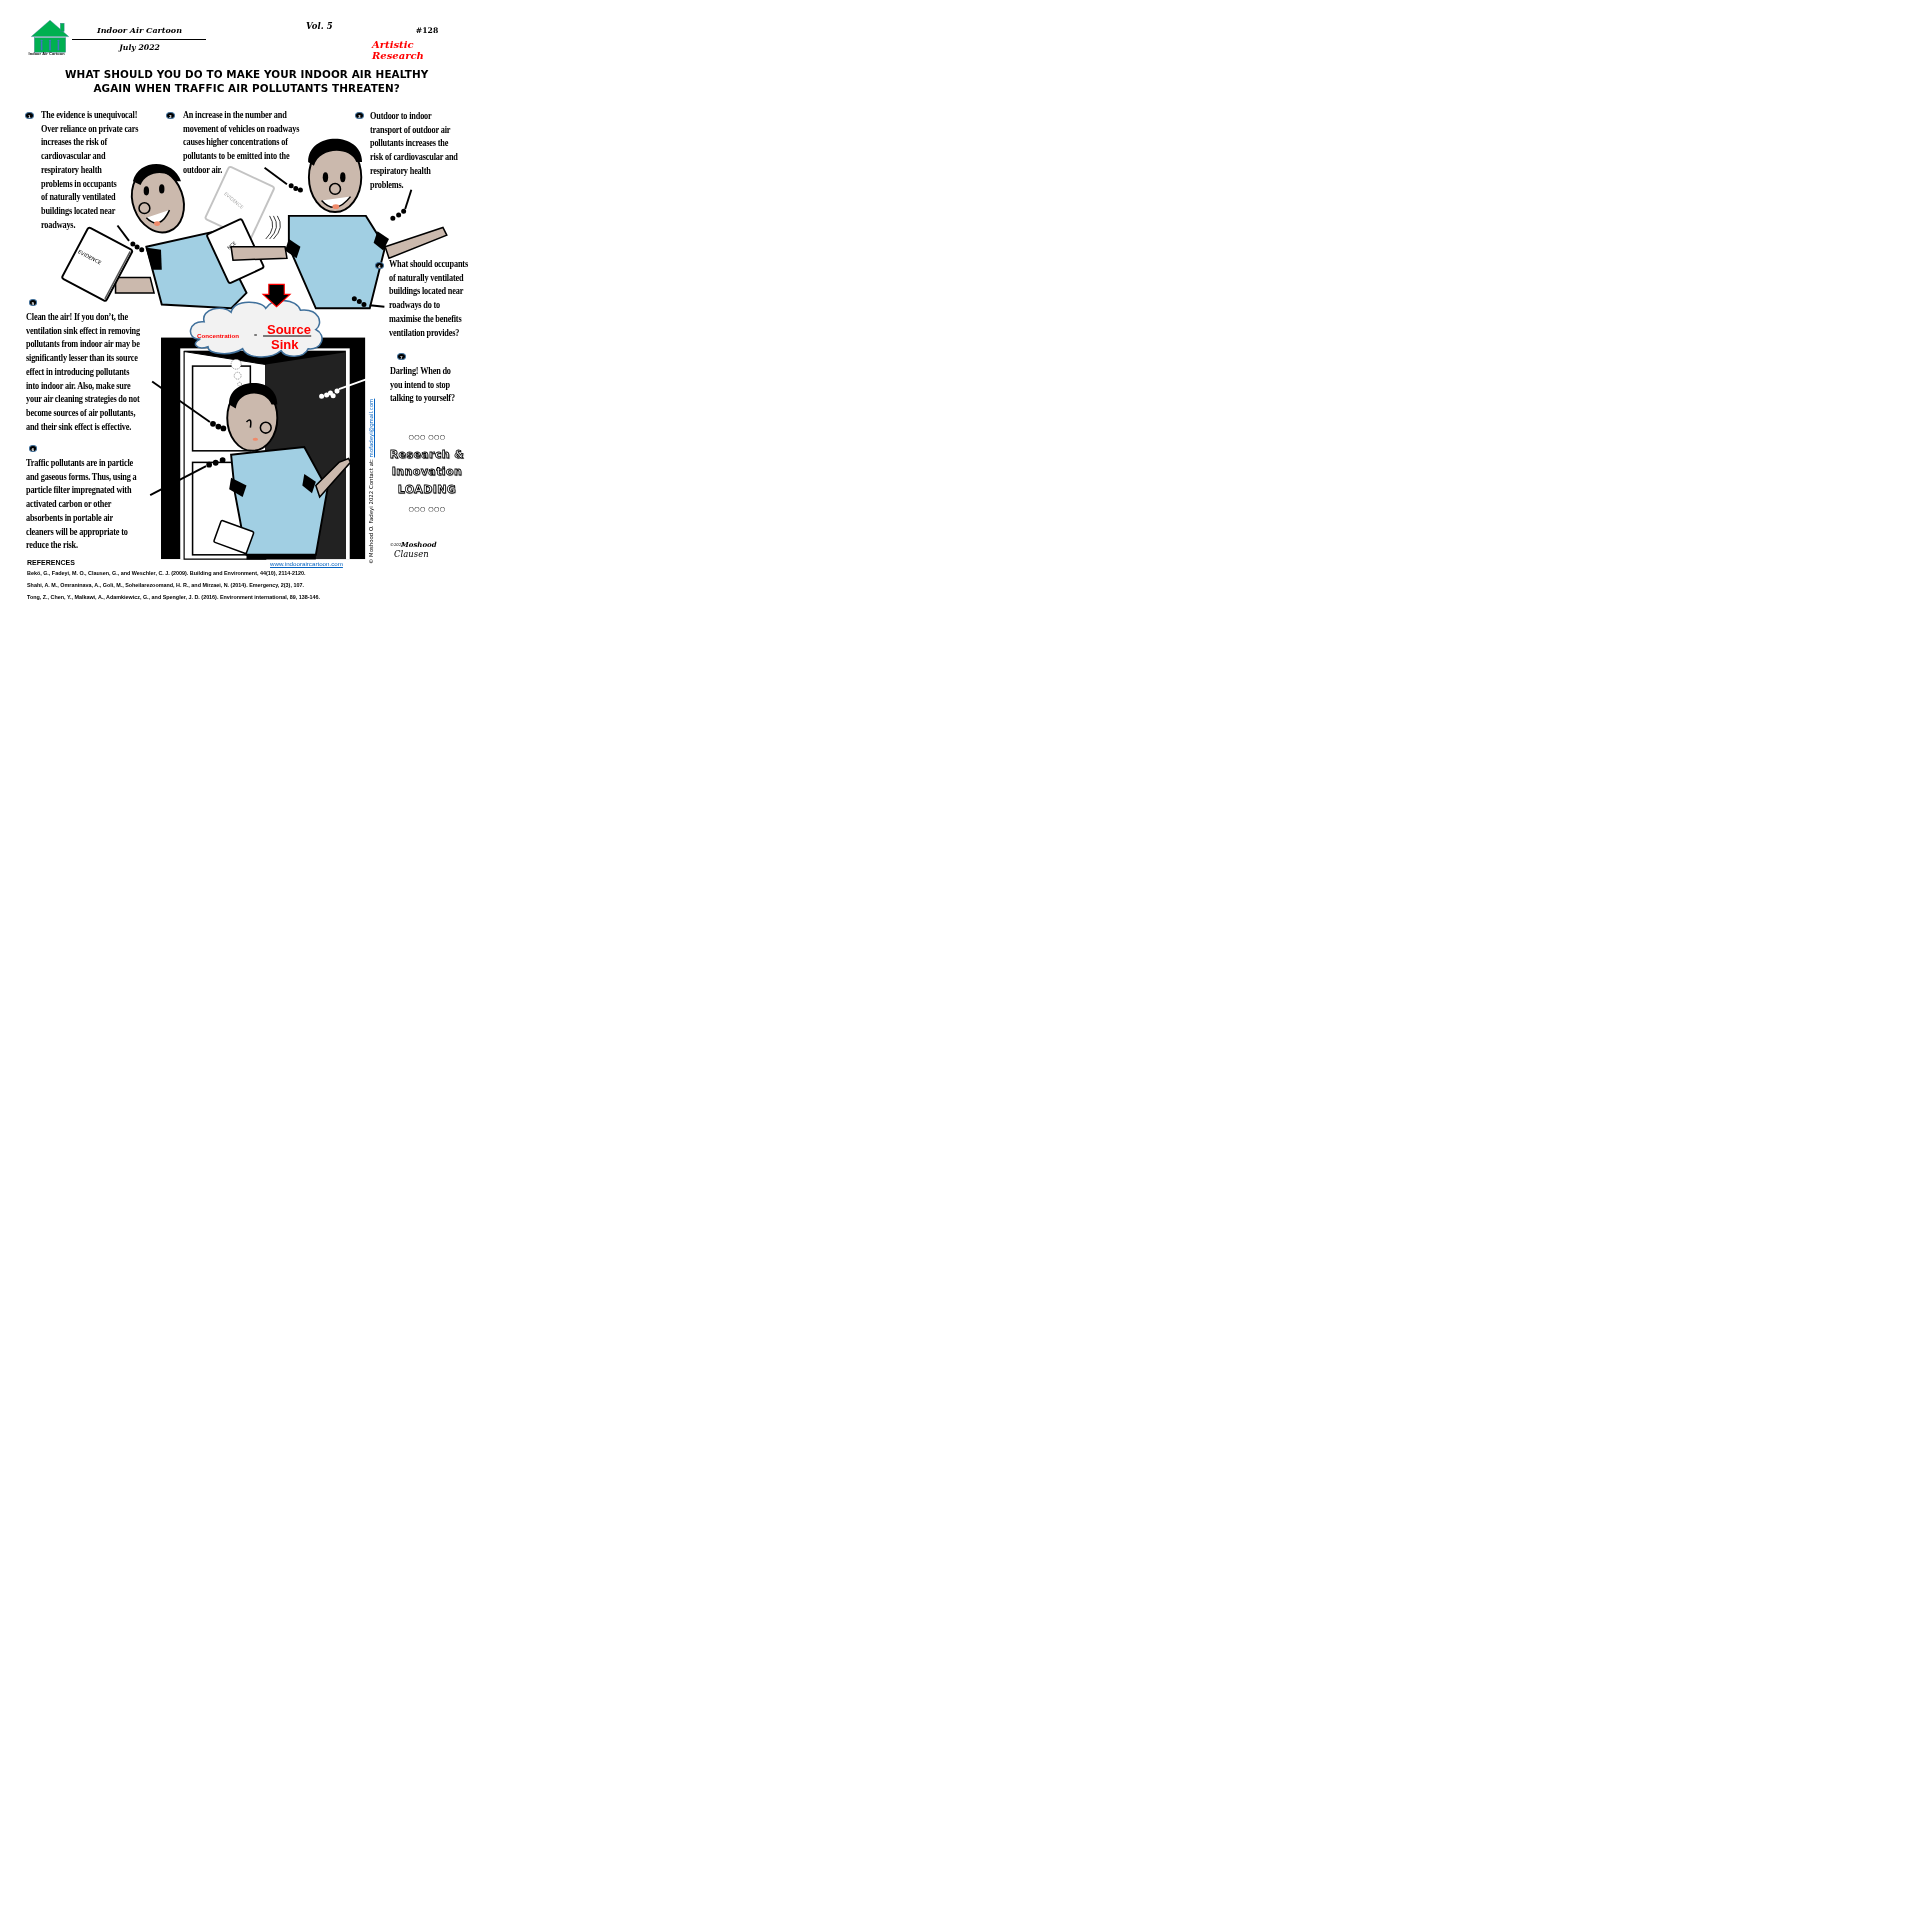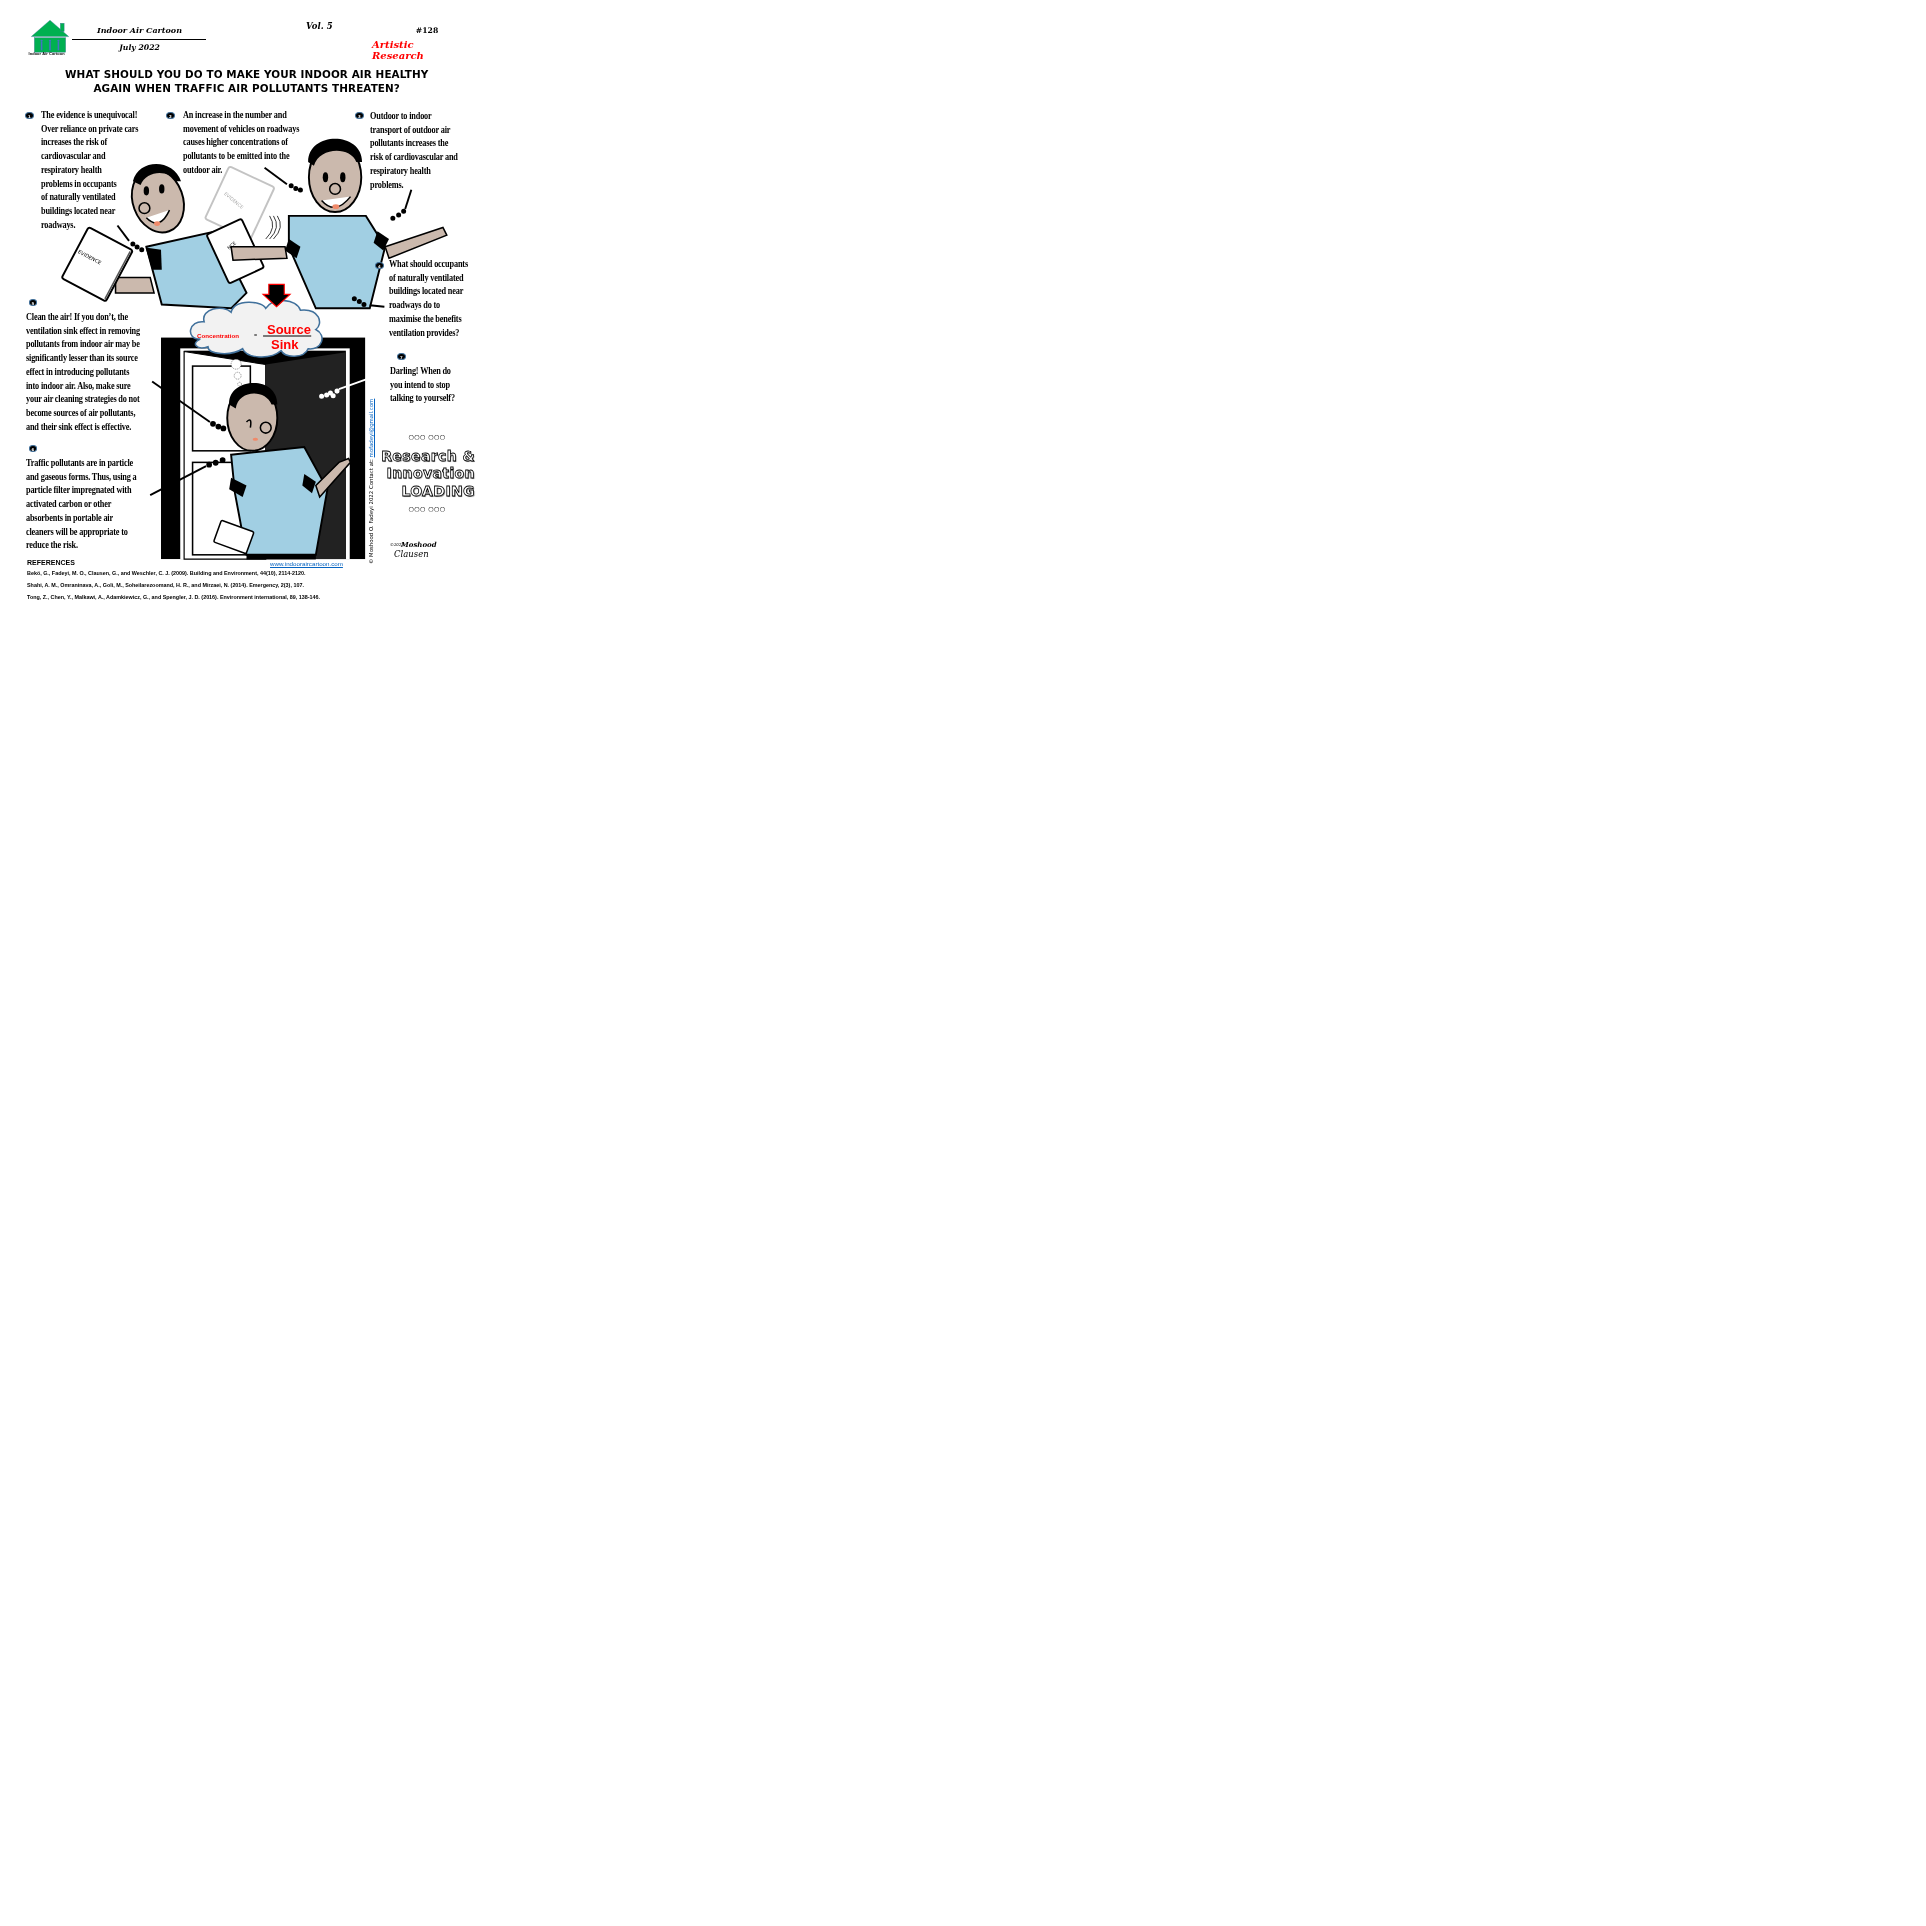--- a/index.html
+++ b/index.html
@@ -39,22 +39,22 @@
            font-size: 3.9px; text-align: center; line-height: 7px; border: 0.4px solid #41719c; }
 
   
   .art { left: 0; top: 0; width: 493px; height: 607px; }
 
   .vertical-credit { left: 368px; top: 564px; transform: rotate(-90deg); transform-origin: left top;
                      font-family: "DejaVu Sans", sans-serif; font-size: 5.4px; white-space: nowrap; }
   .vertical-credit a { color: #0563c1; text-decoration: underline; }
 
   .dots { font-family: "DejaVu Sans", sans-serif; font-size: 6.2px; letter-spacing: 0.4px; text-align: center; }
-  .outline-text { font-family: "DejaVu Sans", sans-serif; font-weight: bold; font-size: 14px;
-                  color: #fff; text-align: right;
+  .outline-text { font-family: "DejaVu Sans", sans-serif; font-weight: bold; font-size: 11px;
+                  color: #fff; text-align: center;
                   -webkit-text-stroke: 0.8px #000; text-shadow: 0.8px 0.8px 0.8px #888; letter-spacing: 0.4px; }
 
   .signature { font-family: "DejaVu Serif", serif; font-style: italic; }
 
   .refs-title { left: 27px; top: 559px; font-family: "Liberation Sans", sans-serif;
                 font-weight: bold; font-size: 7px; }
   .website { left: 270px; top: 560px; font-family: "Liberation Sans", sans-serif;
              font-size: 6.2px; color: #0563c1; text-decoration: underline; }
   .ref { left: 27px; font-family: "Liberation Sans", sans-serif; font-weight: bold;
          font-size: 5.4px; white-space: nowrap; }

